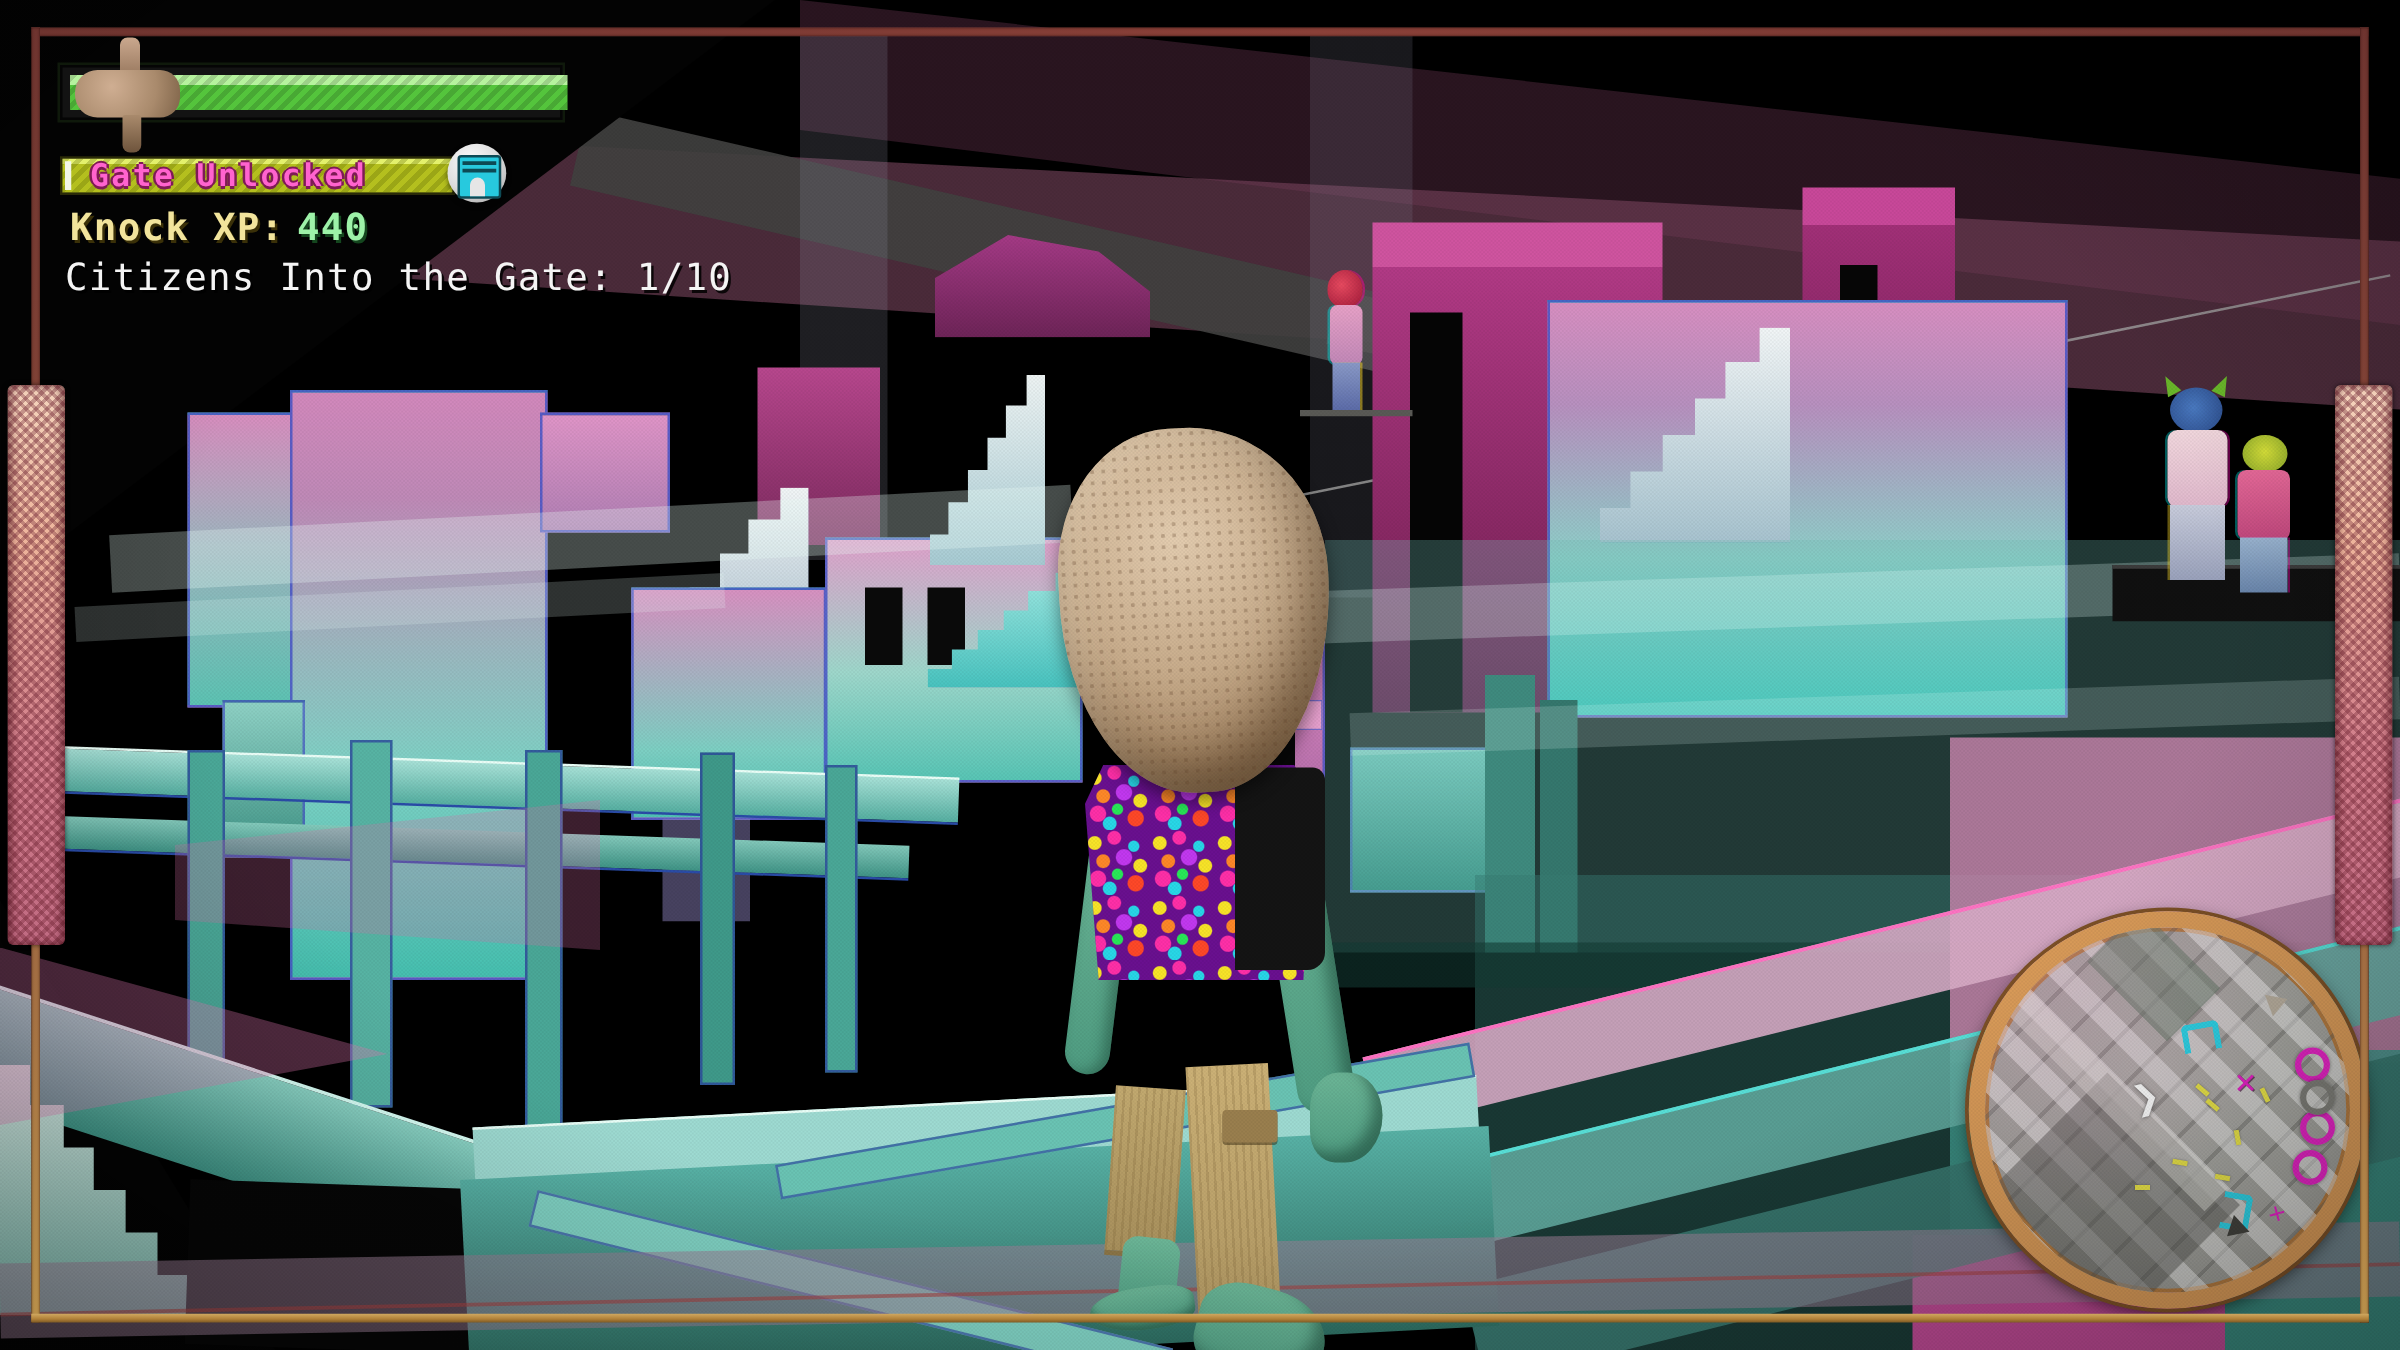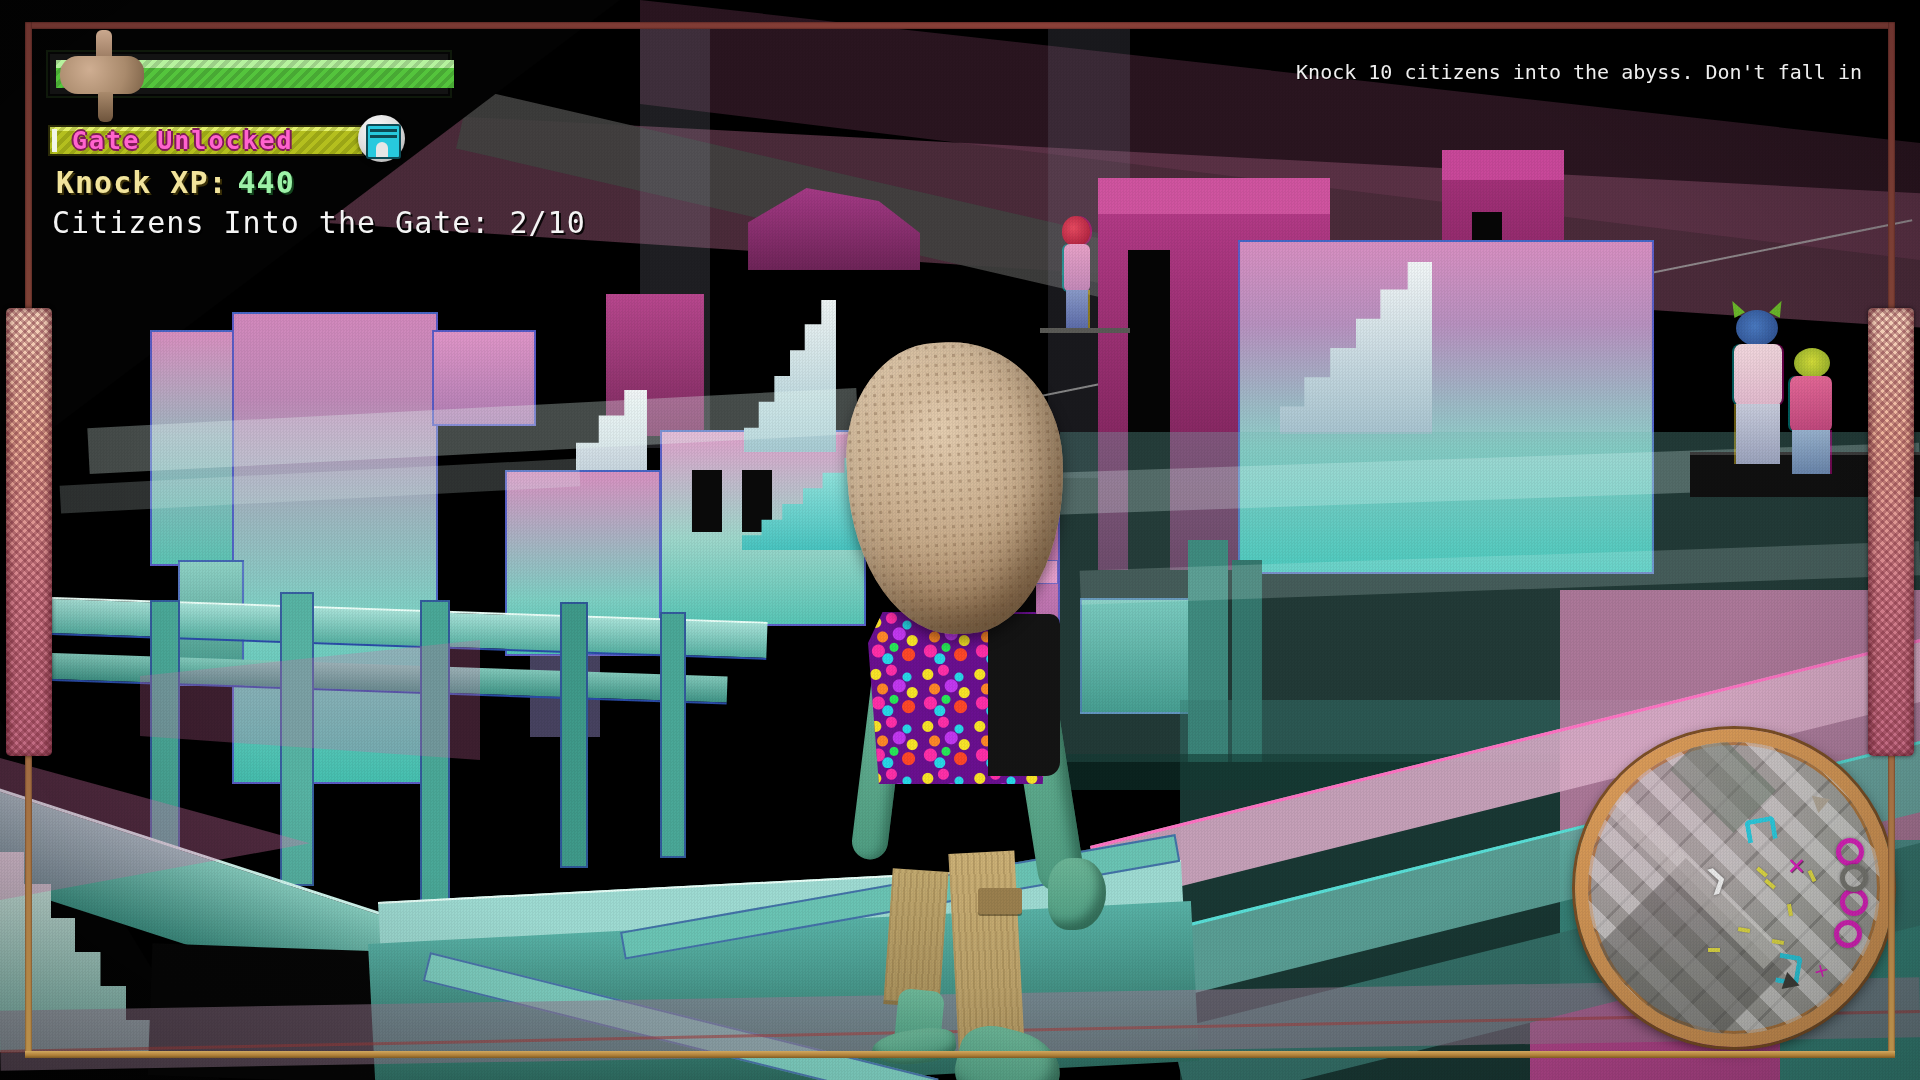--- a/index.html
+++ b/index.html
@@ -261,21 +261,20 @@
     <span id="gatelabel">Gate Unlocked</span>
   </div>
   <div class="a" id="gateicon" style="z-index:10;">
     <div id="gatearch"></div>
   </div>
   <div class="a" id="xpline" style="z-index:10;">
     <span id="xplabel">Knock XP:</span><span id="xpvalue">440</span>
   </div>
   <div class="a hud-text" id="counterline" style="z-index:10;">
     <span>Citizens Into the Gate:</span>
-    <span>2/10</span>
+    <span>1/10</span>
   </div>
   <div class="a" id="objective" style="z-index:10;">
-    <div>Knock 10 citizens into the abyss. Don't fall in</div>
   </div>
 
   <div id="dither"></div>
   <div id="vignette"></div>
 </div>
 
 </body></html>

